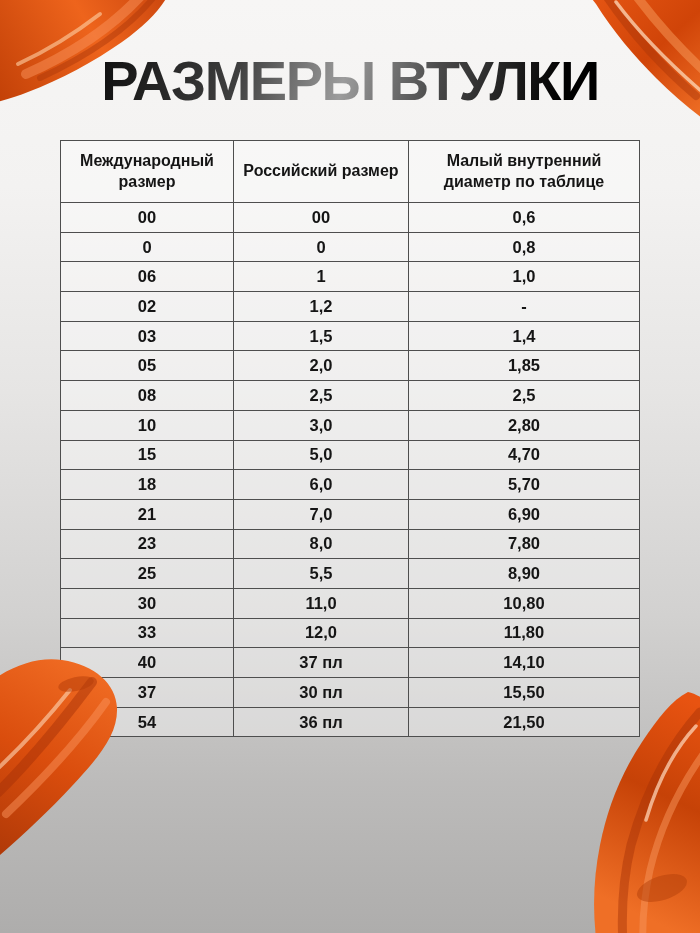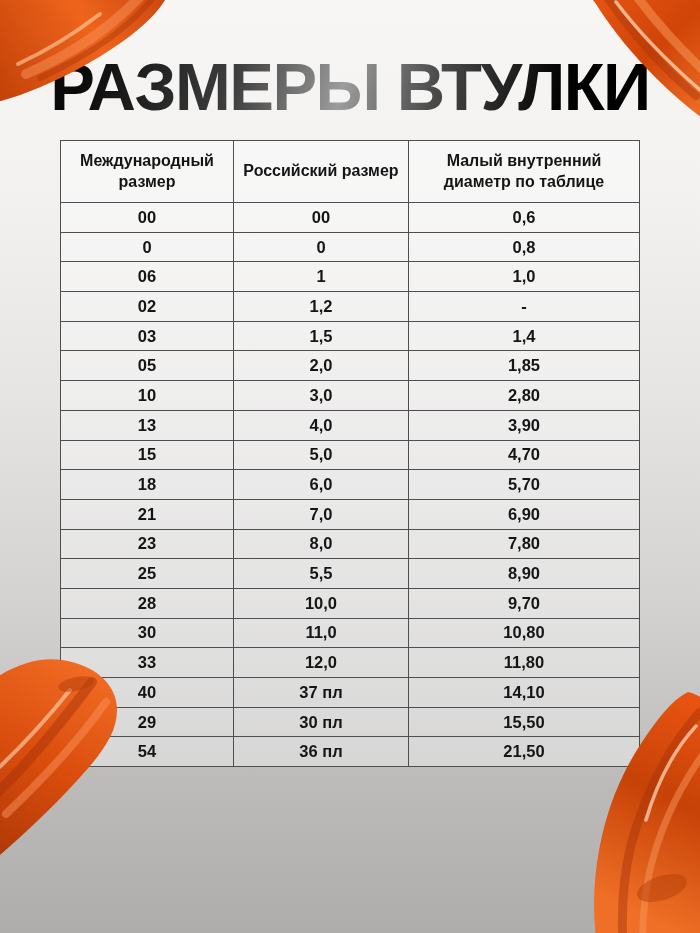--- a/index.html
+++ b/index.html
@@ -3,21 +3,21 @@
 <meta charset="utf-8">
 <style>
   html,body{margin:0;padding:0;}
   body{
     width:700px;height:933px;position:relative;overflow:hidden;
     font-family:"Liberation Sans",sans-serif;
     background:linear-gradient(180deg,#f7f6f5 0%,#f3f2f1 20%,#e6e5e4 42%,#d2d1d0 66%,#bcbbba 84%,#aeadac 100%);
   }
   .title{
     position:absolute;top:48px;left:0;width:700px;text-align:center;
-    font-size:67px;font-weight:bold;letter-spacing:-1.5px;white-space:nowrap;
+    font-size:56px;font-weight:bold;letter-spacing:-1.5px;white-space:nowrap;
     background:linear-gradient(103deg,#0a0a0a 12%,#3f3f3f 34%,#9c9c9c 49%,#4a4a4a 62%,#000000 80%);
     -webkit-background-clip:text;background-clip:text;color:transparent;
   }
   table.size-table{
     position:absolute;left:60px;top:140px;width:579px;
     border-collapse:collapse;table-layout:fixed;z-index:2;
   }
   .size-table th,.size-table td{
     border:1px solid #4e4e4e;text-align:center;vertical-align:middle;
     color:#151515;background:rgba(255,255,255,0.38);
@@ -76,30 +76,30 @@
         <td>03</td>
         <td>1,5</td>
         <td>1,4</td>
       </tr>
       <tr>
         <td>05</td>
         <td>2,0</td>
         <td>1,85</td>
       </tr>
       <tr>
+        <td>08</td>
+        <td>2,5</td>
+        <td>2,5</td>
+      </tr>
+      <tr>
         <td>10</td>
         <td>3,0</td>
         <td>2,80</td>
       </tr>
       <tr>
-        <td>13</td>
-        <td>4,0</td>
-        <td>3,90</td>
-      </tr>
-      <tr>
         <td>15</td>
         <td>5,0</td>
         <td>4,70</td>
       </tr>
       <tr>
         <td>18</td>
         <td>6,0</td>
         <td>5,70</td>
       </tr>
       <tr>
@@ -111,41 +111,36 @@
         <td>23</td>
         <td>8,0</td>
         <td>7,80</td>
       </tr>
       <tr>
         <td>25</td>
         <td>5,5</td>
         <td>8,90</td>
       </tr>
       <tr>
-        <td>28</td>
-        <td>10,0</td>
-        <td>9,70</td>
-      </tr>
-      <tr>
         <td>30</td>
         <td>11,0</td>
         <td>10,80</td>
       </tr>
       <tr>
         <td>33</td>
         <td>12,0</td>
         <td>11,80</td>
       </tr>
       <tr>
         <td>40</td>
         <td>37 пл</td>
         <td>14,10</td>
       </tr>
       <tr>
-        <td>29</td>
+        <td>37</td>
         <td>30 пл</td>
         <td>15,50</td>
       </tr>
       <tr>
         <td>54</td>
         <td>36 пл</td>
         <td>21,50</td>
       </tr>
     </tbody>
 </table>

